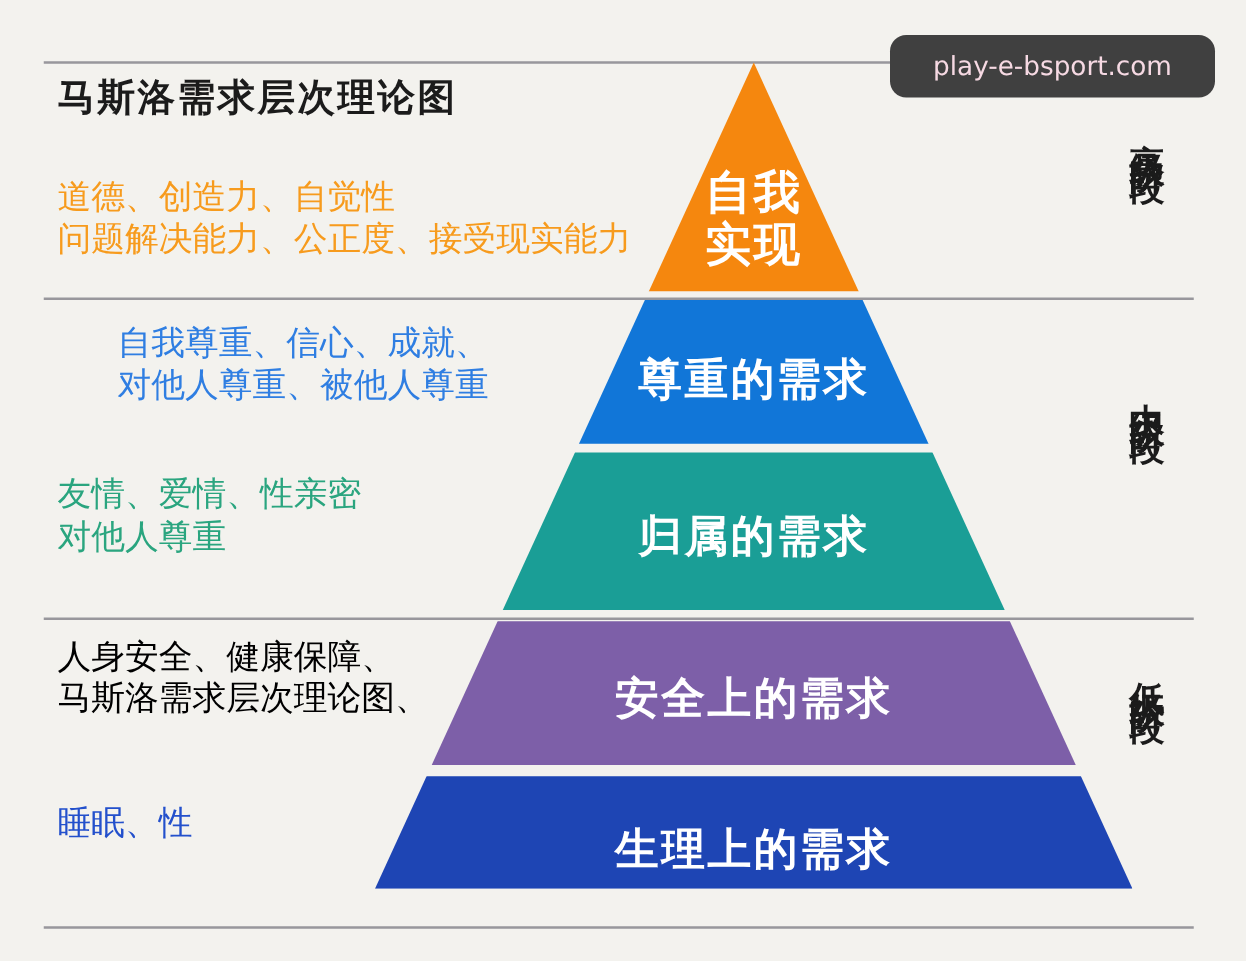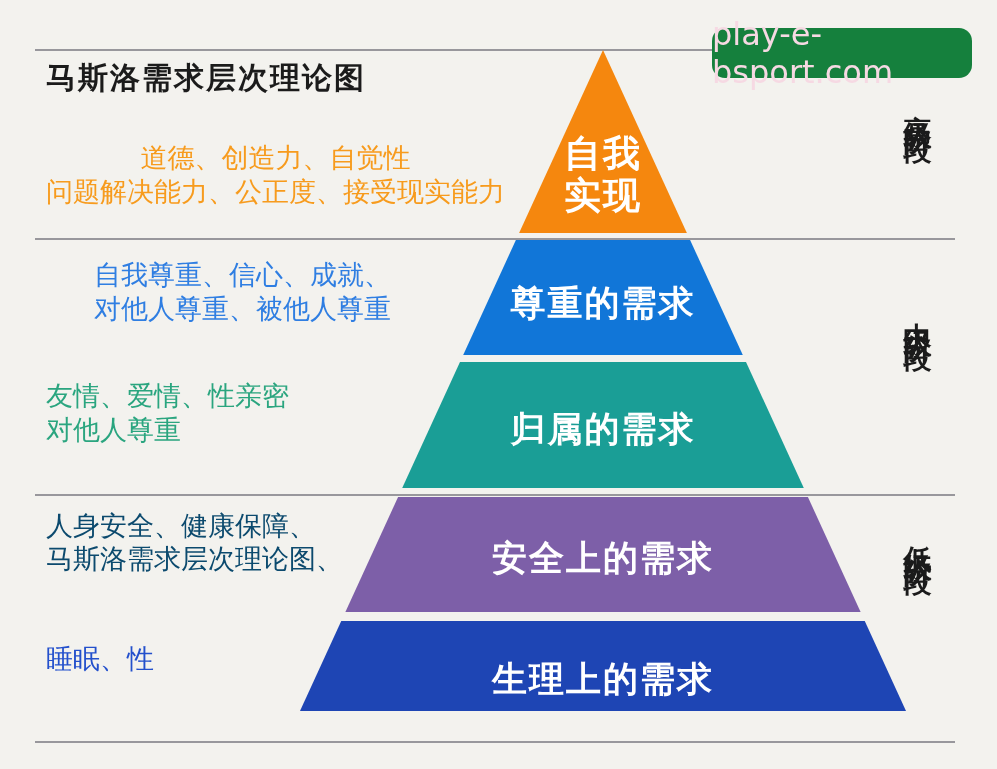--- a/index.html
+++ b/index.html
@@ -18,21 +18,21 @@
   .hline-4{top:741px;}
 
   
   .title{
     position:absolute;left:46px;top:58px;z-index:3;
     font-size:30px;font-weight:bold;color:#1b1b1b;letter-spacing:2px;
   }
 
   
   .desc{position:absolute;left:46px;z-index:3;font-size:27px;line-height:34px;font-weight:500;white-space:nowrap;}
-  .desc-1{top:141px;text-align:center;}
+  .desc-1{top:141px;}
   .desc-2{top:258px;margin-left:48px;}
   .desc-3{top:379px;}
   .desc-4{top:509px;line-height:33px;}
   .desc-5{top:642px;}
 
   
   .pyramid{
     position:absolute;left:300px;top:50px;width:606px;height:661px;z-index:2;
     clip-path:polygon(50% 0,100% 100%,0 100%);
   }
@@ -58,23 +58,23 @@
     writing-mode:vertical-rl;text-orientation:upright;
     font-size:28px;font-weight:bold;color:#1b1b1b;letter-spacing:7px;
   }
   .stage-1{top:92px;}
   .stage-2{top:300px;}
   .stage-3{top:524px;}
 
   
   .watermark{
     position:absolute;left:712px;top:28px;width:260px;height:50px;z-index:5;
-    background:#15803d;border-radius:13px;
+    background:#404040;border-radius:13px;
     display:flex;align-items:center;justify-content:center;
-    color:#f6d9e3;font-size:32px;
+    color:#f6d9e3;font-size:21px;
   }
 </style>
 </head>
 <body>
 
 <div class="canvas">
 
   <div class="hline hline-1"></div>
   <div class="hline hline-2"></div>
   <div class="hline hline-3"></div>
@@ -87,21 +87,21 @@
     <div>问题解决能力、公正度、接受现实能力</div>
   </div>
   <div class="desc desc-2" style="color: rgb(47, 126, 226);">
     <div>自我尊重、信心、成就、</div>
     <div>对他人尊重、被他人尊重</div>
   </div>
   <div class="desc desc-3" style="color: rgb(42, 165, 127);">
     <div>友情、爱情、性亲密</div>
     <div>对他人尊重</div>
   </div>
-  <div class="desc desc-4" style="color: #0c4a6e;">
+  <div class="desc desc-4" style="color: #000000;">
     <div>人身安全、健康保障、</div>
     <div>马斯洛需求层次理论图、</div>
   </div>
   <div class="desc desc-5" style="color: rgb(35, 80, 204);">
     <div>睡眠、性</div>
   </div>
 
   <div class="pyramid">
     <div class="band band-1" style="background: rgb(245, 135, 14);"></div>
     <div class="band band-2" style="background: rgb(17, 118, 216);"></div>

